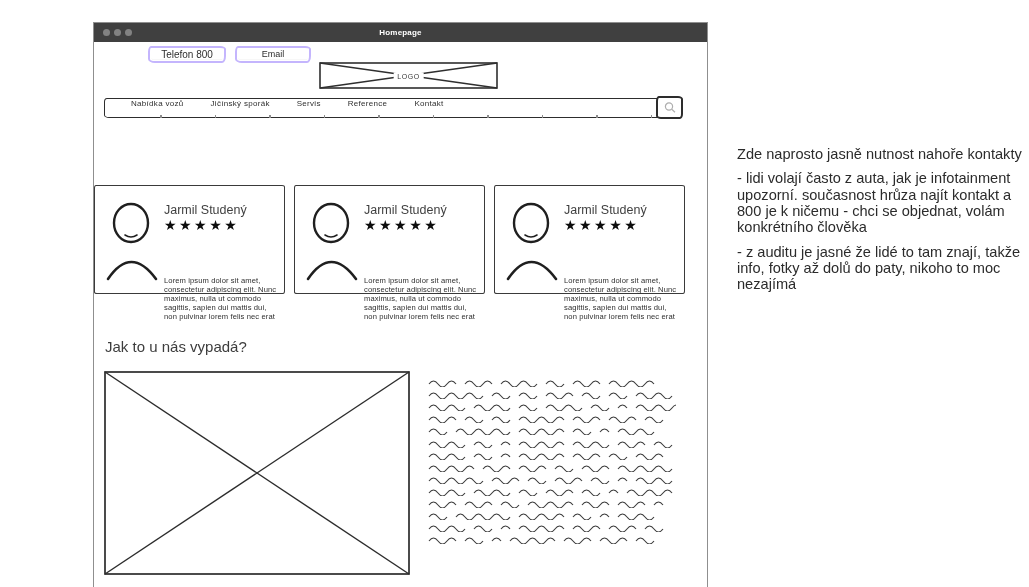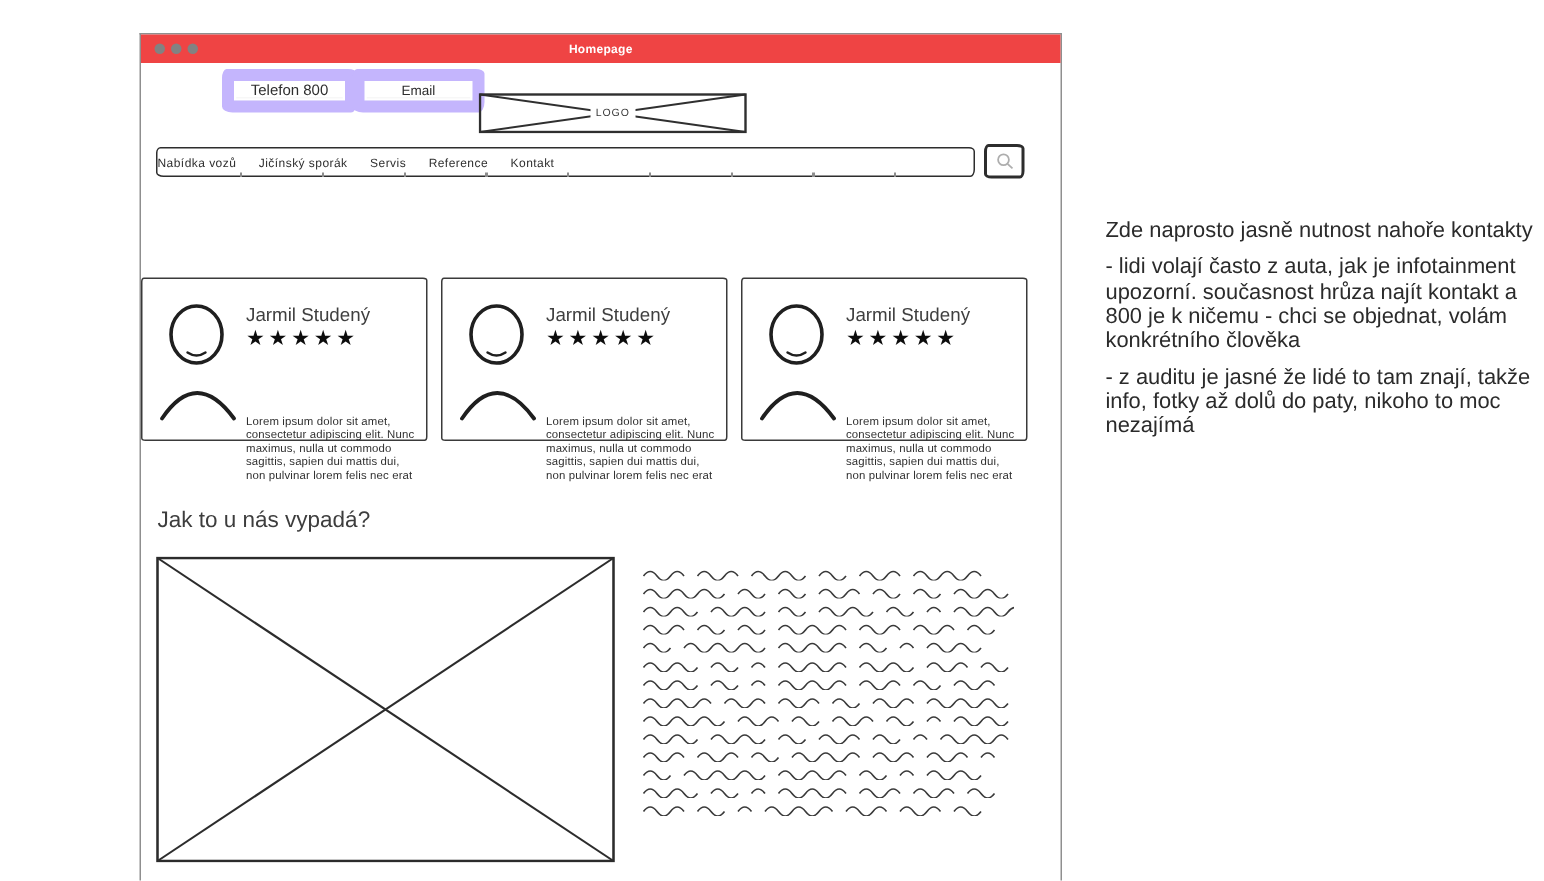--- a/index.html
+++ b/index.html
@@ -8,53 +8,53 @@
     background:#ffffff;
     font-family:"Liberation Sans", sans-serif;
     -webkit-font-smoothing:antialiased;
   }
 
   
   .window{
     position:absolute;left:93px;top:22px;width:613px;height:566px;
     background:#fff;border:1px solid #8f8f8f;border-bottom:none;
   }
-  .titlebar{position:relative;height:19px;background:#ef4444;}
+  .titlebar{position:relative;height:19px;background:#404040;}
   .dots{position:absolute;left:9px;top:6px;display:flex;gap:4px;}
   .dot{width:7px;height:7px;border-radius:50%;background:#828282;}
   .win-title{
     position:absolute;left:0;right:0;top:5px;text-align:center;
     color:#fff;font-size:8px;font-weight:bold;letter-spacing:.2px;
   }
   .content{position:relative;height:546px;}
 
   
   .sk-btn{
     position:absolute;height:13px;line-height:13px;text-align:center;
     font-size:10px;color:#2d2d2d;background:#fff;
-    border:8px solid #c4b5fd;
+    border:2px solid #c4b5fd;
     border-radius:3px 6px 4px 7px / 6px 3px 7px 4px;
     box-shadow:inset 0 0 0 1.5px #ffffff, inset 0 -2px 0 0 #efefef;
   }
   .btn-phone{left:54px;top:4px;width:74px;}
   .btn-email{left:141px;top:4px;width:72px;font-size:9px;}
 
   
   .logo{position:absolute;left:225px;top:20px;width:179px;height:27px;}
   .logo svg{display:block;}
   .logo-label{
     position:absolute;left:50%;top:50%;transform:translate(-50%,-50%);
     background:#fff;padding:0 4px;font-size:7px;letter-spacing:.6px;color:#3a3a3a;
   }
 
   
   .navbar{
     position:absolute;left:10px;top:56px;width:544px;height:18px;
     border:1.6px solid #2d2d2d;border-radius:3px 4px 3px 5px/4px 3px 5px 3px;
-    display:flex;align-items:center;gap:15px;
+    display:flex;padding-left:26px;gap:27px;
     font-size:8px;color:#2f2f2f;background:#fff;
   }
   .navbar::after{
     content:"";position:absolute;left:2px;right:2px;bottom:-1px;height:3px;
     background:repeating-linear-gradient(90deg,transparent 0 53px,#8c8c8c 53px 54.5px);
   }
   .nav-item{white-space:nowrap;letter-spacing:.3px;cursor:default;}
   .search-btn{
     position:absolute;left:562px;top:54px;width:23px;height:19px;
     border:2px solid #2d2d2d;border-radius:3px 5px 3px 5px/5px 3px 5px 3px;

